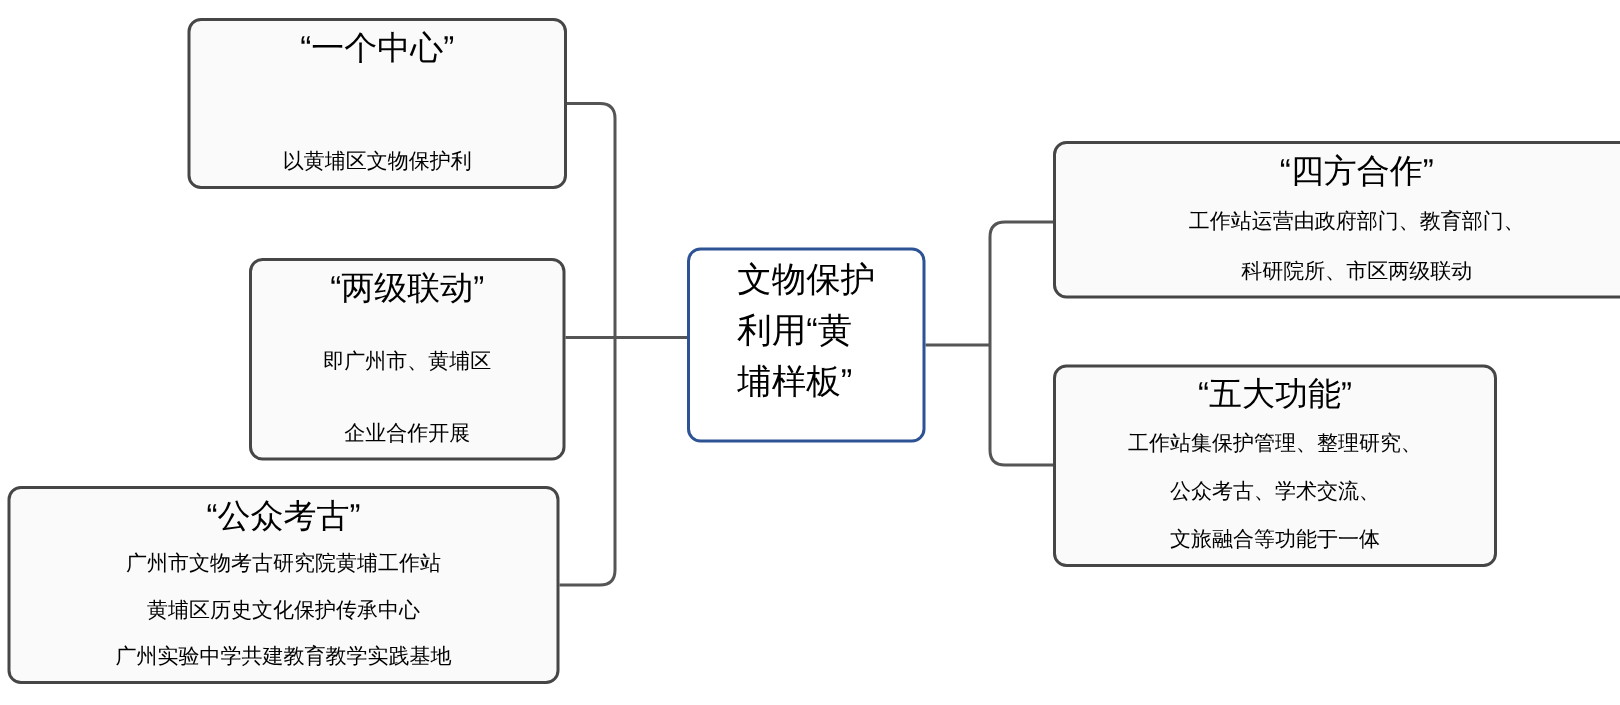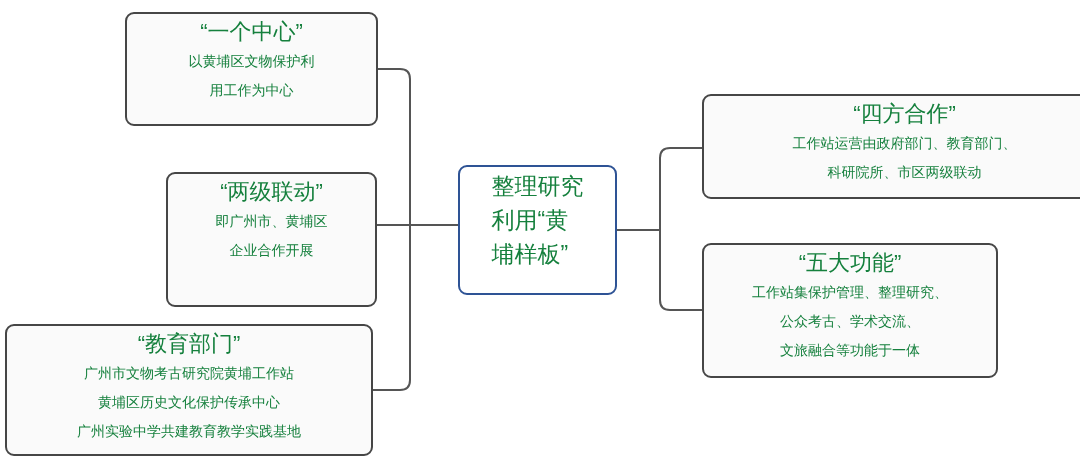--- a/index.html
+++ b/index.html
@@ -28,24 +28,24 @@
     stroke-width: 2px;
   }
   .node {
     position: absolute;
     box-sizing: border-box;
     border: 2px solid #464646;
     border-radius: 9px;
     background: #fafafa;
     display: flex;
     flex-direction: column;
-    justify-content: flex-start;
+    justify-content: space-between;
     align-items: center;
     text-align: center;
-    color: #15803d;
+    color: #000000;
     padding: 2px 6px;
   }
   .node .title {
     font-size: 22px;
     line-height: 31px;
     white-space: nowrap;
   }
   .node .bline {
     font-size: 14px;
     line-height: 29px;
@@ -73,39 +73,38 @@
   <svg class="connectors" viewBox="0 0 1080 470">
     <path d="M378,69 H400 Q410,69 410,79 V380 Q410,390 400,390 H373"></path>
     <path d="M377,225 H458"></path>
     <path d="M617,230 H660"></path>
     <path d="M702,148 H670 Q660,148 660,158 V300 Q660,310 670,310 H703"></path>
   </svg>
 
   <div class="node" style="left:125px; top:12px; width:253px; height:114px;">
     <div class="title">“一个中心”</div>
     <div class="bline">以黄埔区文物保护利</div>
-    <div class="bline">用工作为中心</div>
   </div>
 
   <div class="node" style="left:166px; top:172px; width:211px; height:135px;">
     <div class="title">“两级联动”</div>
     <div class="bline">即广州市、黄埔区</div>
     <div class="bline">企业合作开展</div>
   </div>
 
   <div class="node" style="left:5px; top:324px; width:368px; height:132px;">
-    <div class="title">“教育部门”</div>
+    <div class="title">“公众考古”</div>
     <div class="bline">广州市文物考古研究院黄埔工作站</div>
     <div class="bline">黄埔区历史文化保护传承中心</div>
     <div class="bline">广州实验中学共建教育教学实践基地</div>
   </div>
 
   <div class="node center-node" style="left:458px; top:165px; width:159px; height:130px;">
     <div class="inner">
-      <div class="cline">整理研究</div>
+      <div class="cline">文物保护</div>
       <div class="cline">利用“黄</div>
       <div class="cline">埔样板”</div>
     </div>
   </div>
 
   <div class="node" style="left:702px; top:94px; width:405px; height:105px;">
     <div class="title">“四方合作”</div>
     <div class="bline">工作站运营由政府部门、教育部门、</div>
     <div class="bline">科研院所、市区两级联动</div>
   </div>

